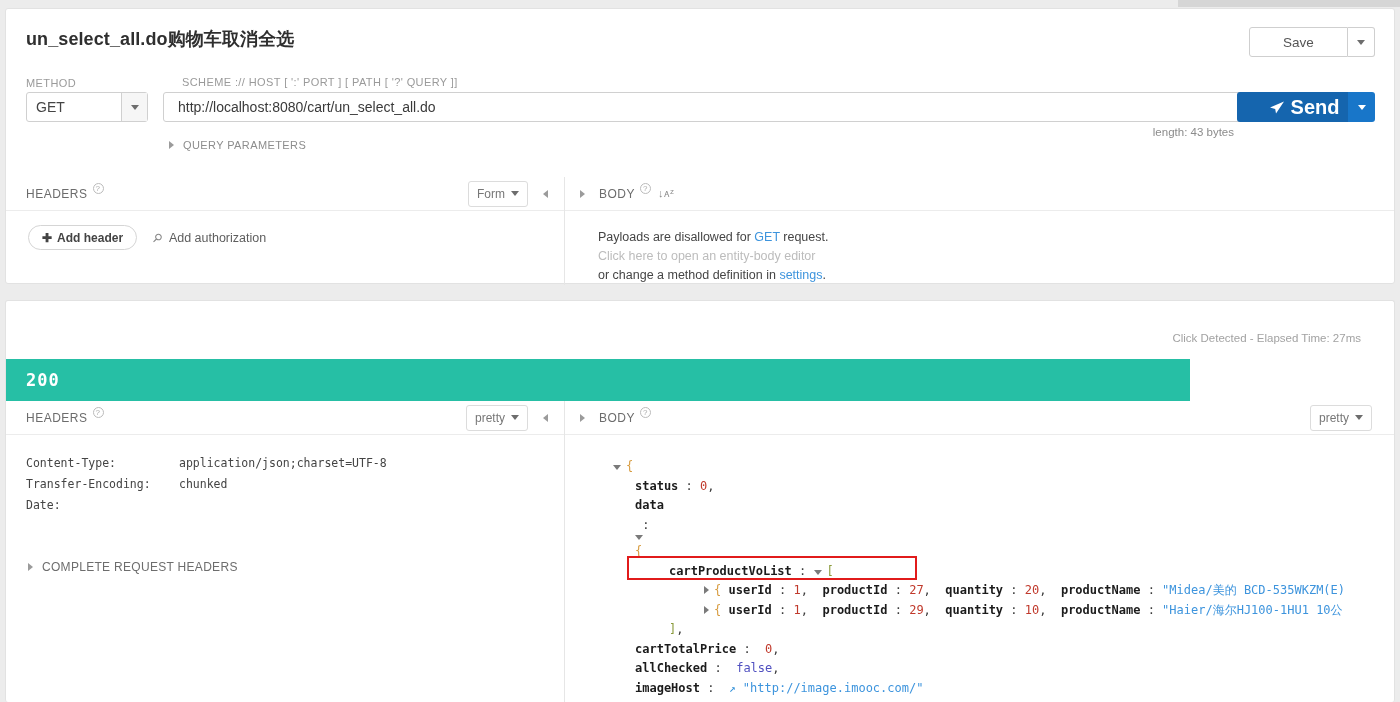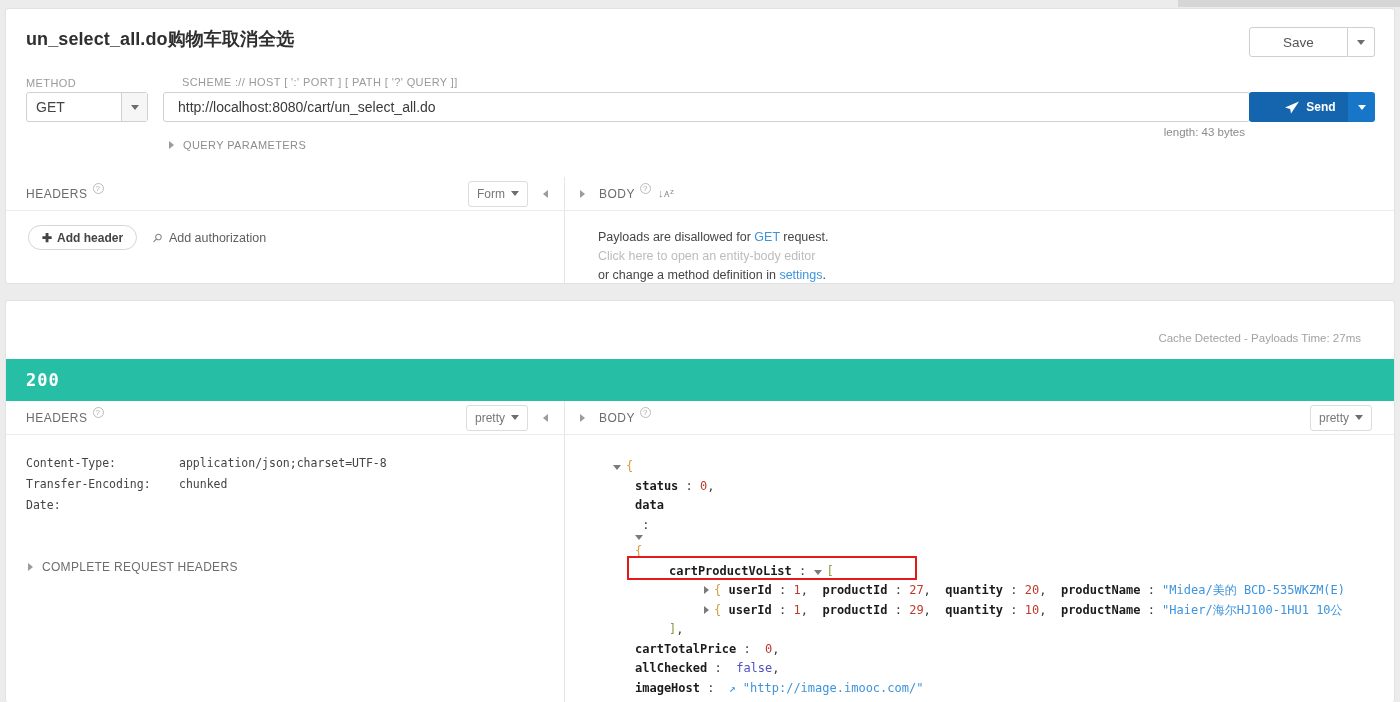--- a/index.html
+++ b/index.html
@@ -111,41 +111,41 @@
     display: flex; align-items: center;
     padding-left: 14px;
     font-size: 14px;
     color: #3a3a3a;
   }
   .send-group {
     position: absolute; right: 19px; top: 83px;
     display: flex; height: 30px;
   }
   .send-btn {
-    width: 99px;
+    width: 111px;
     background: #1565ae;
     border-radius: 3px 0 0 3px;
     color: #fff;
-    font-size: 12px;
+    font-size: 20px;
     font-weight: bold;
     display: flex; align-items: center; justify-content: center;
     gap: 7px;
     cursor: pointer;
     padding-left: 24px;
   }
   .send-caret {
     width: 27px;
     background: #1876c9;
     border-radius: 0 3px 3px 0;
     display: flex; align-items: center; justify-content: center;
     cursor: pointer;
   }
   .length-note {
     position: absolute;
-    right: 149px; top: 117px;
+    right: 160px; top: 117px;
     font-size: 11.5px;
     color: #8b8b8b;
   }
   .qparams {
     position: absolute; left: 163px; top: 130px;
     display: flex; align-items: center; gap: 9px;
     font-size: 11px; color: #8d8d8d;
     letter-spacing: .4px;
     cursor: pointer;
   }
@@ -245,21 +245,21 @@
   .resp-title {
     position: absolute; left: 20px; top: 24px;
     font-size: 15px; font-weight: bold; color: #2f2f2f; margin-top: 44px;
   }
   .resp-meta {
     position: absolute; right: 33px; top: 31px;
     font-size: 11.5px; color: #a2a2a2;
   }
   .status-bar {
     position: absolute; left: 0; top: 58px;
-    width: 1388px; height: 42px;
+    width: 1184px; height: 42px;
     background: #26bfa5;
     display: flex; align-items: center;
     padding-left: 20px;
   }
   .status-code {
     color: #fff;
     font-family: "DejaVu Sans Mono", monospace;
     font-size: 17px;
     font-weight: bold;
     letter-spacing: 1px;
@@ -421,21 +421,21 @@
       <div>
         <span>or change a method definition in </span><span class="lnk-u">settings</span><span>.</span>
       </div>
     </div>
   </div>
 </div>
 
 <div class="panel" id="response-panel">
 
   <div class="resp-title">Response</div>
-  <div class="resp-meta">Cache Detected - Payloads Time: 27ms</div>
+  <div class="resp-meta">Click Detected - Elapsed Time: 27ms</div>
 
   <div class="status-bar">
     <span class="status-code">200</span>
   </div>
 
   <div class="vdiv" style="left:558px; top:100px; height:302px;"></div>
 
   <div class="split-left" style="top:100px;">
     <div class="sect-head">
       <div class="sect-title">

